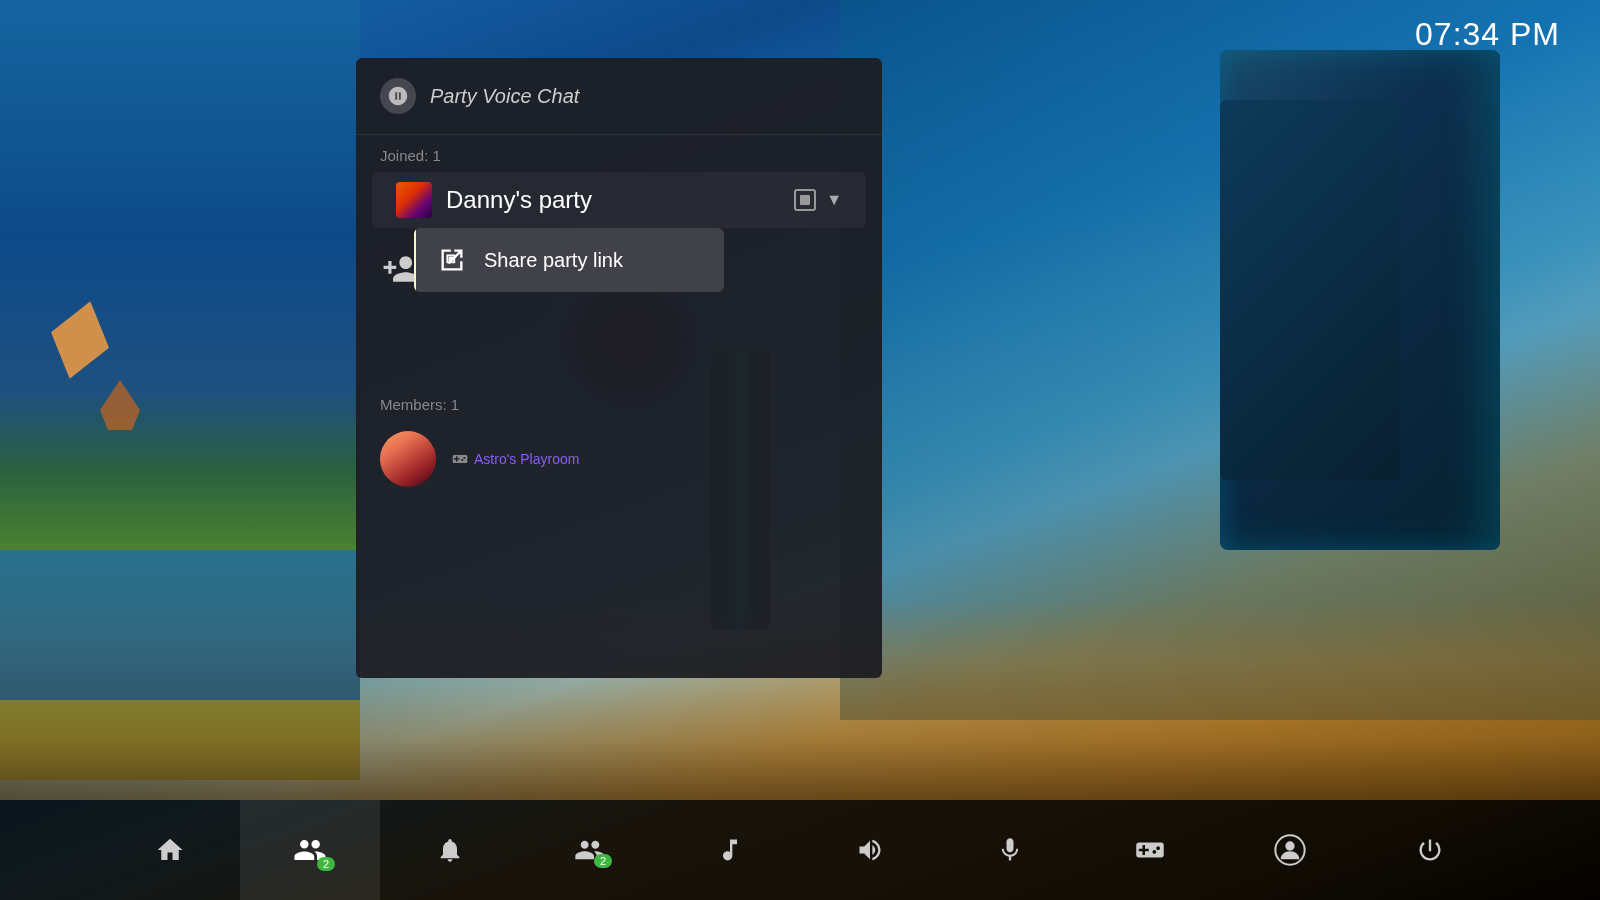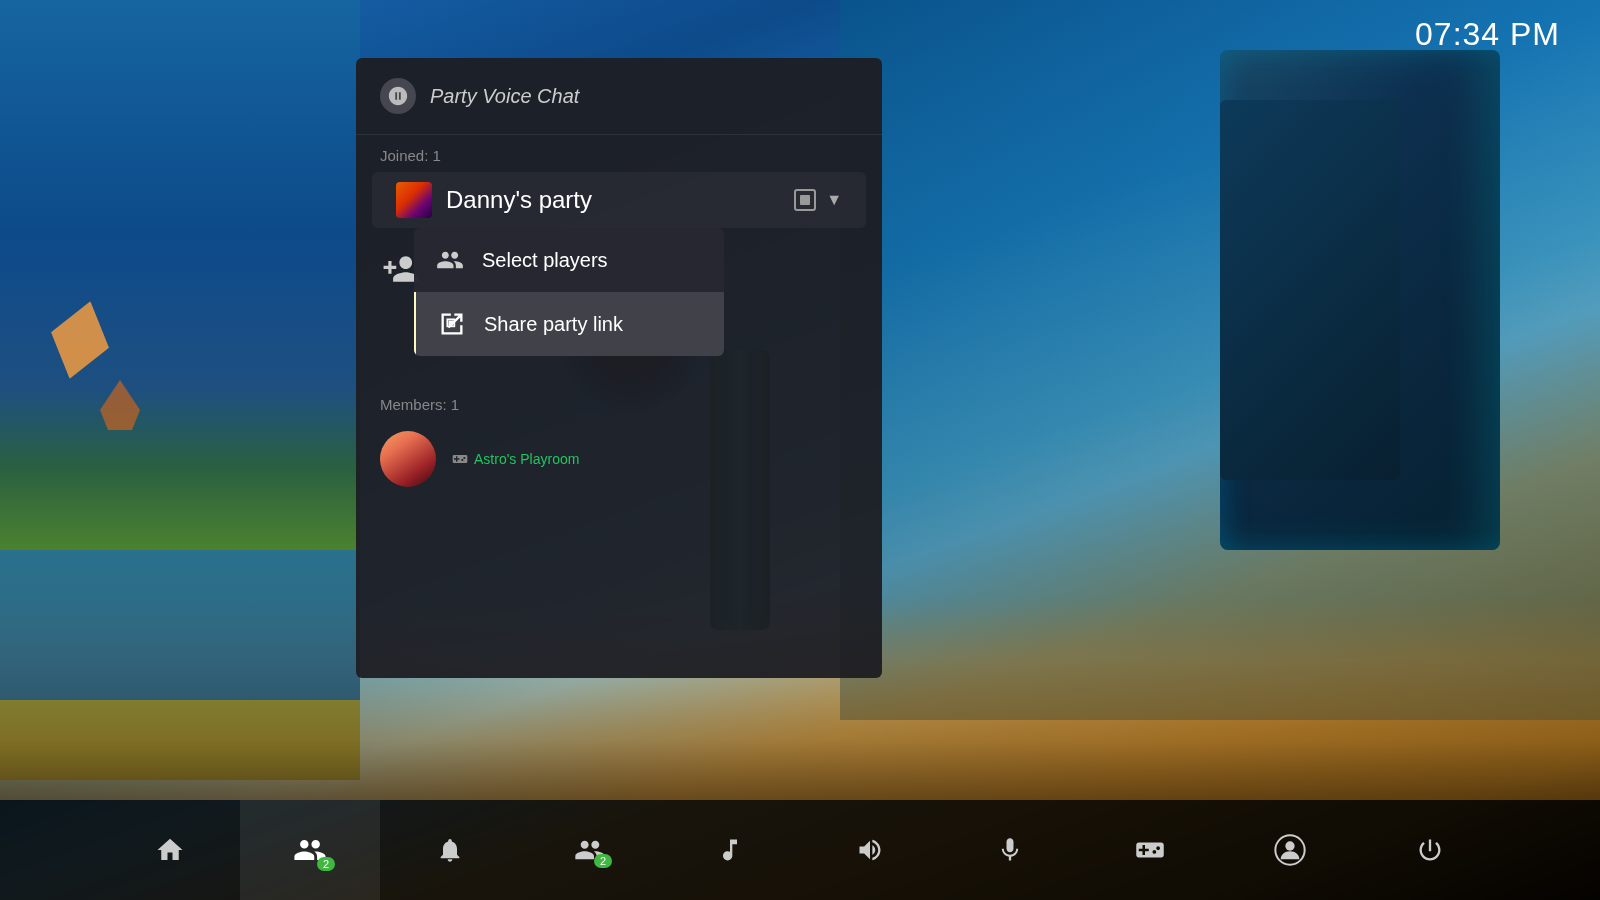--- a/index.html
+++ b/index.html
@@ -321,21 +321,21 @@
     .owner-badge {
       background: rgba(60,60,80,0.8);
       color: #bbb;
       font-size: 12px;
       padding: 2px 8px;
       border-radius: 3px;
       border: 1px solid #555;
     }
 
     .member-game {
-      color: #22c55e;
+      color: #8b5cf6;
       font-size: 14px;
       display: flex;
       align-items: flex-end;
       gap: 6px;
     }
 
     .controller-icon-small {
       color: #888;
       font-size: 14px;
     }
@@ -515,28 +515,20 @@
   <div class="add-player-area">
 
     <div class="add-player-icon">
       <svg width="38" height="38" viewBox="0 0 24 24" fill="#ccc">
         <path d="M15 12c2.21 0 4-1.79 4-4s-1.79-4-4-4-4 1.79-4 4 1.79 4 4 4zm-9-2V7H4v3H1v2h3v3h2v-3h3v-2H6zm9 4c-2.67 0-8 1.34-8 4v2h16v-2c0-2.66-5.33-4-8-4z"></path>
       </svg>
     </div>
 
     <div class="dropdown-menu">
 
-      <div class="dropdown-item">
-        <div class="dropdown-item-icon">
-          <svg width="28" height="28" viewBox="0 0 24 24" fill="#ccc">
-            <path d="M16 11c1.66 0 2.99-1.34 2.99-3S17.66 5 16 5c-1.66 0-3 1.34-3 3s1.34 3 3 3zm-8 0c1.66 0 2.99-1.34 2.99-3S9.66 5 8 5C6.34 5 5 6.34 5 8s1.34 3 3 3zm0 2c-2.33 0-7 1.17-7 3.5V19h14v-2.5c0-2.33-4.67-3.5-7-3.5zm8 0c-.29 0-.62.02-.97.05 1.16.84 1.97 1.97 1.97 3.45V19h6v-2.5c0-2.33-4.67-3.5-7-3.5z"></path>
-          </svg>
-        </div>
-        <span class="dropdown-item-text">Select players</span>
-      </div>
 
       <div class="dropdown-item active">
         <div class="dropdown-item-icon">
           <svg width="28" height="28" viewBox="0 0 24 24" fill="#fff">
             <path d="M3 3h8v2H5v14h14v-6h2v8H3V3zm11 0h7v7h-2V6.41l-9.29 9.3-1.42-1.42L17.59 5H14V3z"></path>
             <rect x="8" y="8" width="6" height="6" fill="none" stroke="#fff" stroke-width="1.5"></rect>
             <rect x="9" y="9" width="4" height="4" fill="#fff"></rect>
             <rect x="10" y="10" width="2" height="2" fill="none"></rect>
           </svg>
         </div>

